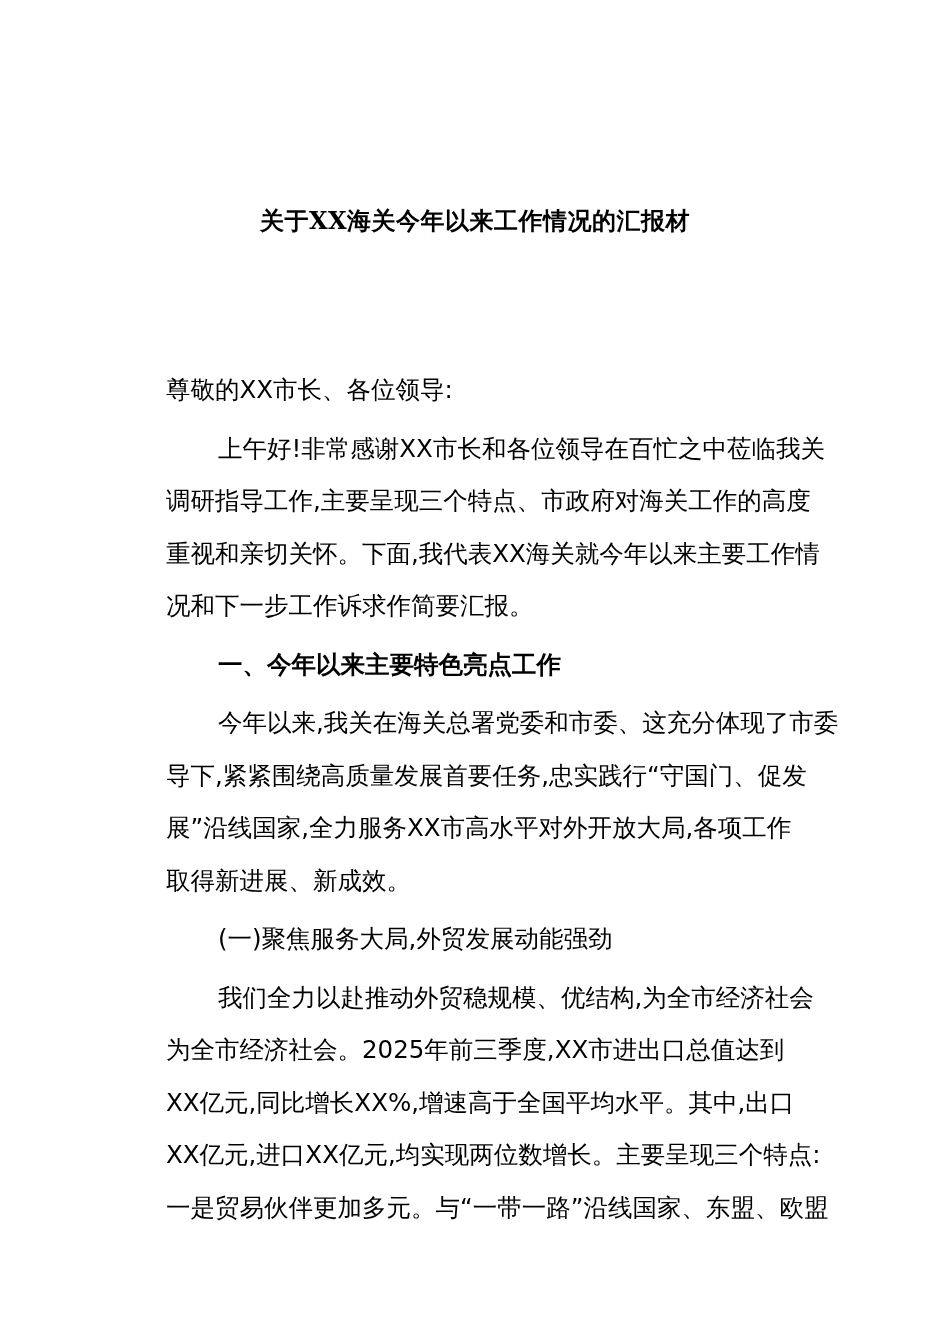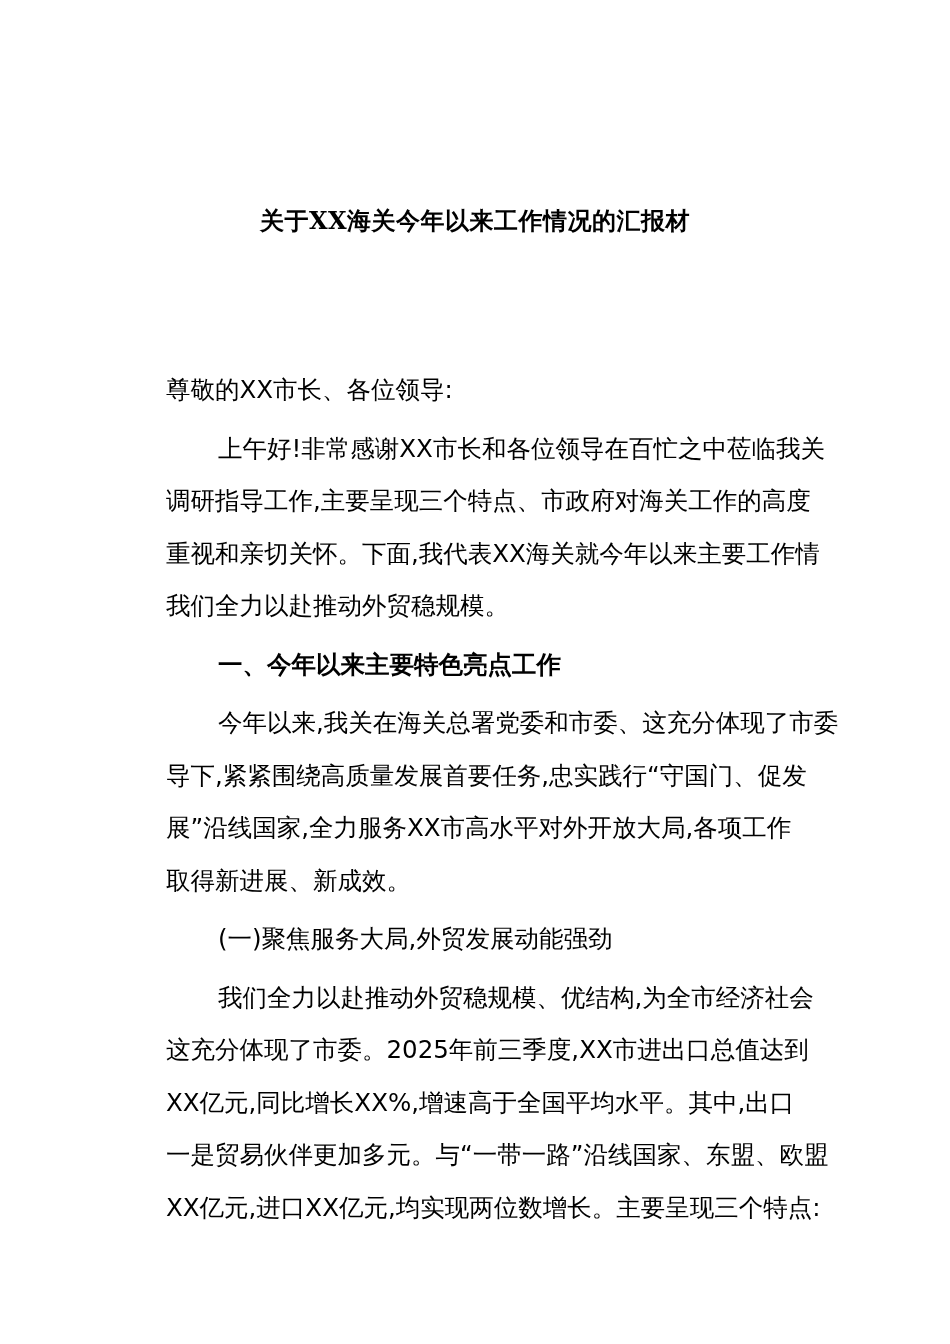--- a/index.html
+++ b/index.html
@@ -32,40 +32,40 @@
   </div>
 
   <div class="body">
     <span class="line">尊敬的XX市长、各位领导:</span>
     <div class="gap"></div>
 
     <div>
       <span class="line indent">上午好!非常感谢XX市长和各位领导在百忙之中莅临我关</span>
       <span class="line">调研指导工作,主要呈现三个特点、市政府对海关工作的高度</span>
       <span class="line">重视和亲切关怀。下面,我代表XX海关就今年以来主要工作情</span>
-      <span class="line">我们全力以赴推动外贸稳规模。</span>
+      <span class="line">况和下一步工作诉求作简要汇报。</span>
     </div>
     <div class="gap"></div>
 
     <span class="line indent bold">一、今年以来主要特色亮点工作</span>
     <div class="gap"></div>
 
     <div>
       <span class="line indent">今年以来,我关在海关总署党委和市委、这充分体现了市委</span>
       <span class="line">导下,紧紧围绕高质量发展首要任务,忠实践行“守国门、促发</span>
       <span class="line">展”沿线国家,全力服务XX市高水平对外开放大局,各项工作</span>
       <span class="line">取得新进展、新成效。</span>
     </div>
     <div class="gap"></div>
 
     <span class="line indent">(一)聚焦服务大局,外贸发展动能强劲</span>
     <div class="gap"></div>
 
     <div>
       <span class="line indent">我们全力以赴推动外贸稳规模、优结构,为全市经济社会</span>
-      <span class="line">这充分体现了市委。2025年前三季度,XX市进出口总值达到</span>
+      <span class="line">为全市经济社会。2025年前三季度,XX市进出口总值达到</span>
       <span class="line">XX亿元,同比增长XX%,增速高于全国平均水平。其中,出口</span>
+      <span class="line">XX亿元,进口XX亿元,均实现两位数增长。主要呈现三个特点:</span>
       <span class="line">一是贸易伙伴更加多元。与“一带一路”沿线国家、东盟、欧盟</span>
-      <span class="line">XX亿元,进口XX亿元,均实现两位数增长。主要呈现三个特点:</span>
     </div>
   </div>
 
 </div>
 
 </body></html>

